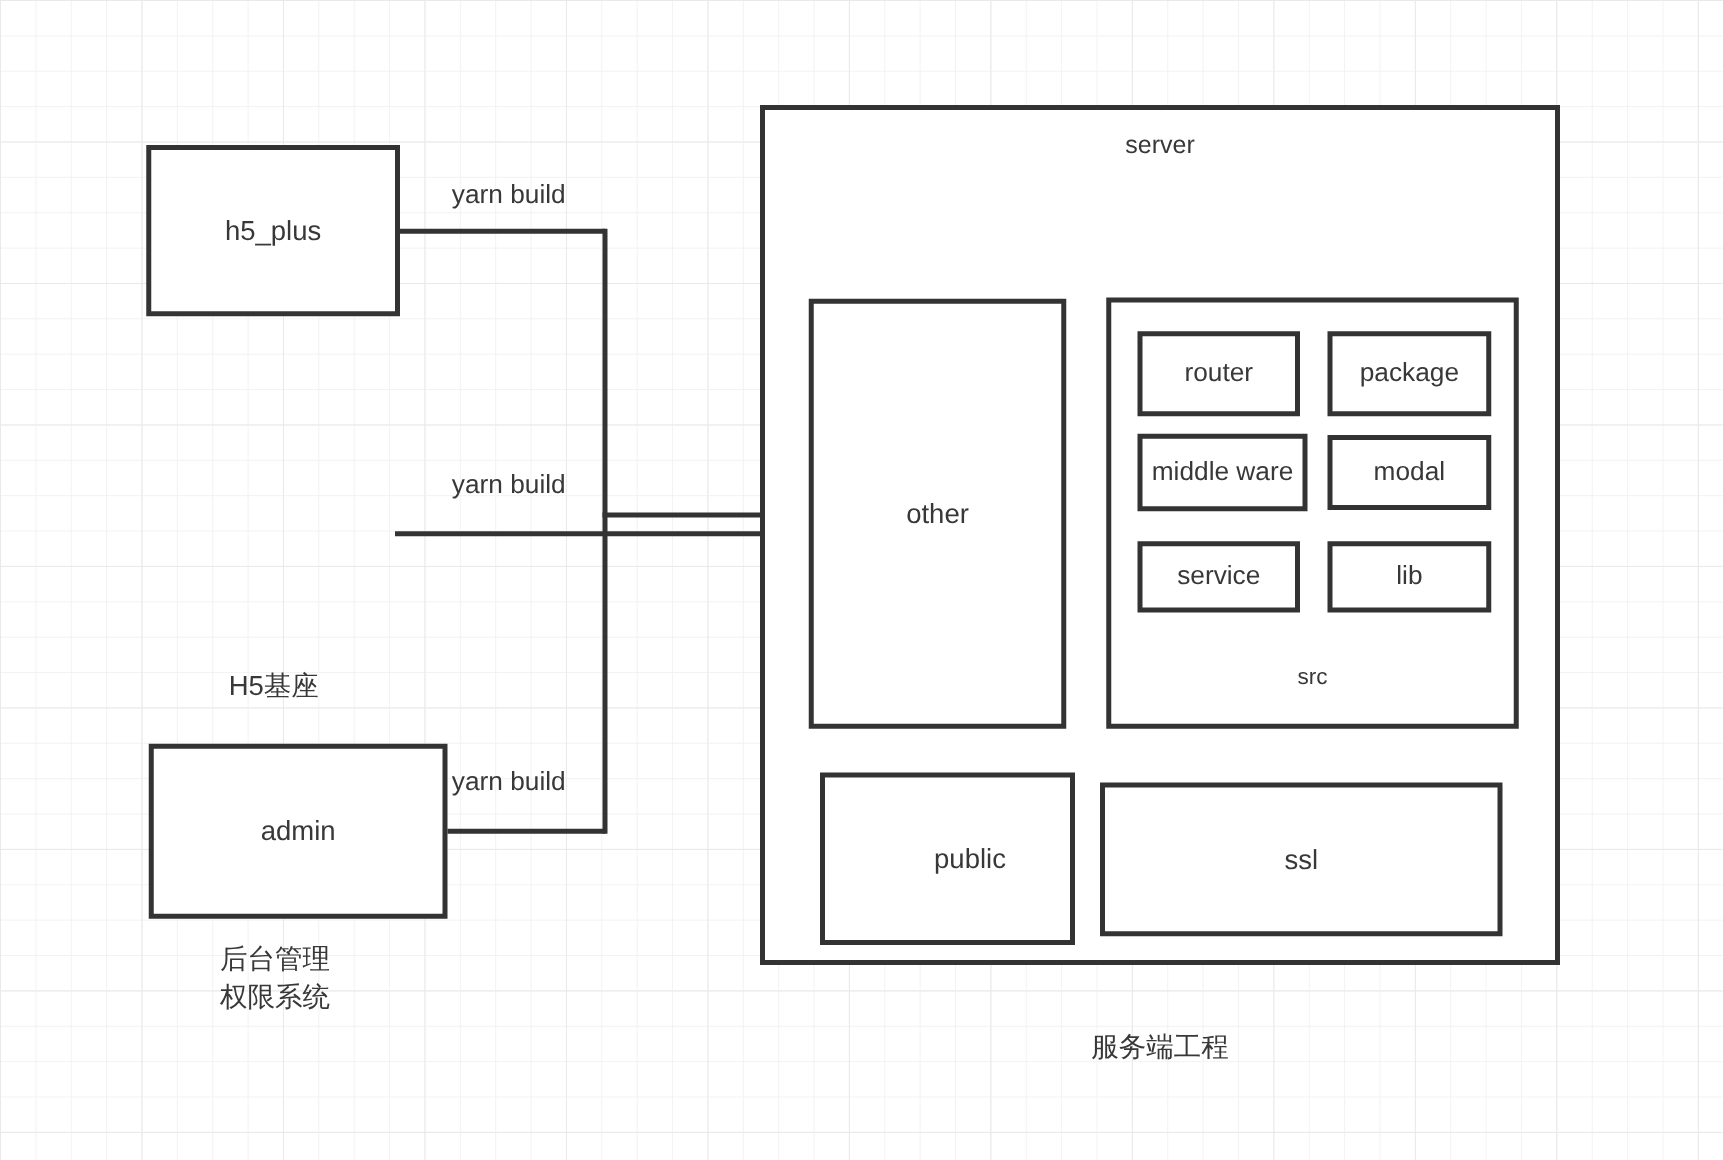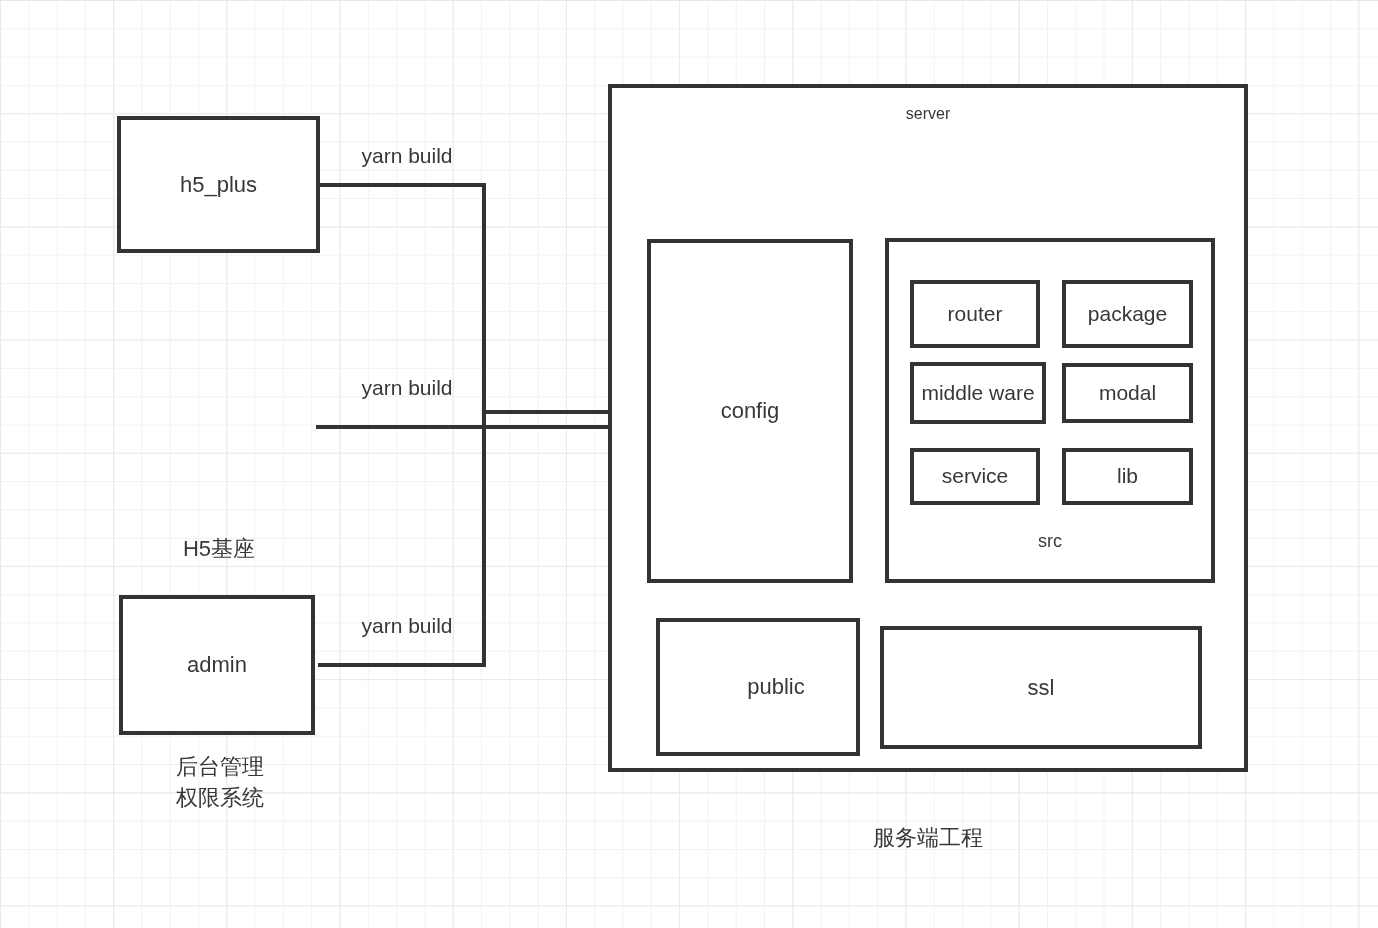--- a/index.html
+++ b/index.html
@@ -53,35 +53,34 @@
     color: #383838;
     text-align: center;
     width: 120px;
   }
   .server-title {
     position: absolute;
     left: 0;
     right: 0;
     top: 16px;
     text-align: center;
-    font-size: 16px;
+    font-size: 20px;
     color: #383838;
   }
   .src-label {
     position: absolute;
     left: 0;
     right: 0;
     top: 288px;
     text-align: center;
     font-size: 18px;
     color: #383838;
   }
   .module {
     font-size: 21px;
-    margin-top: 15px;
   }
 </style>
 </head>
 <body>
 
 <div class="canvas">
 
   <svg class="wires" width="1378" height="928" viewBox="0 0 1378 928">
     <g stroke="#333333" stroke-width="4" fill="none">
       <path d="M318,185 L484,185"></path>
@@ -95,37 +94,37 @@
       <polygon points="648,427 622,417 622,437"></polygon>
     </g>
   </svg>
 
   <div class="node" style="left:117px; top:116px; width:203px; height:137px;">
     <span>h5_plus</span>
   </div>
 
   <div class="caption" style="left:119px; top:533px; width:200px;">H5基座</div>
 
-  <div class="node" style="left:119px; top:595px; width:196px; height:140px;">
+  <div class="node" style="left:119px; top:595px; width:239px; height:140px;">
     <span>admin</span>
   </div>
   <div class="caption" style="left:120px; top:751px; width:200px;">后台管理
 权限系统</div>
 
   <div class="edge-label" style="left:347px; top:144px;">yarn build</div>
   <div class="edge-label" style="left:347px; top:376px;">yarn build</div>
   <div class="edge-label" style="left:347px; top:614px;">yarn build</div>
 
   <div class="node" style="left:608px; top:84px; width:640px; height:688px; display:block;">
 
     <div class="server-title">server</div>
 
 
     <div class="node" style="left:35px; top:151px; width:206px; height:344px;">
-      <span>config</span>
+      <span>other</span>
     </div>
 
     <div class="node" style="left:273px; top:150px; width:330px; height:345px; display:block;">
 
       <div class="node module" style="left:21px; top:23px; width:130px; height:68px;">
         <span>router</span>
       </div>
       <div class="node module" style="left:173px; top:23px; width:131px; height:68px;">
         <span>package</span>
       </div>

